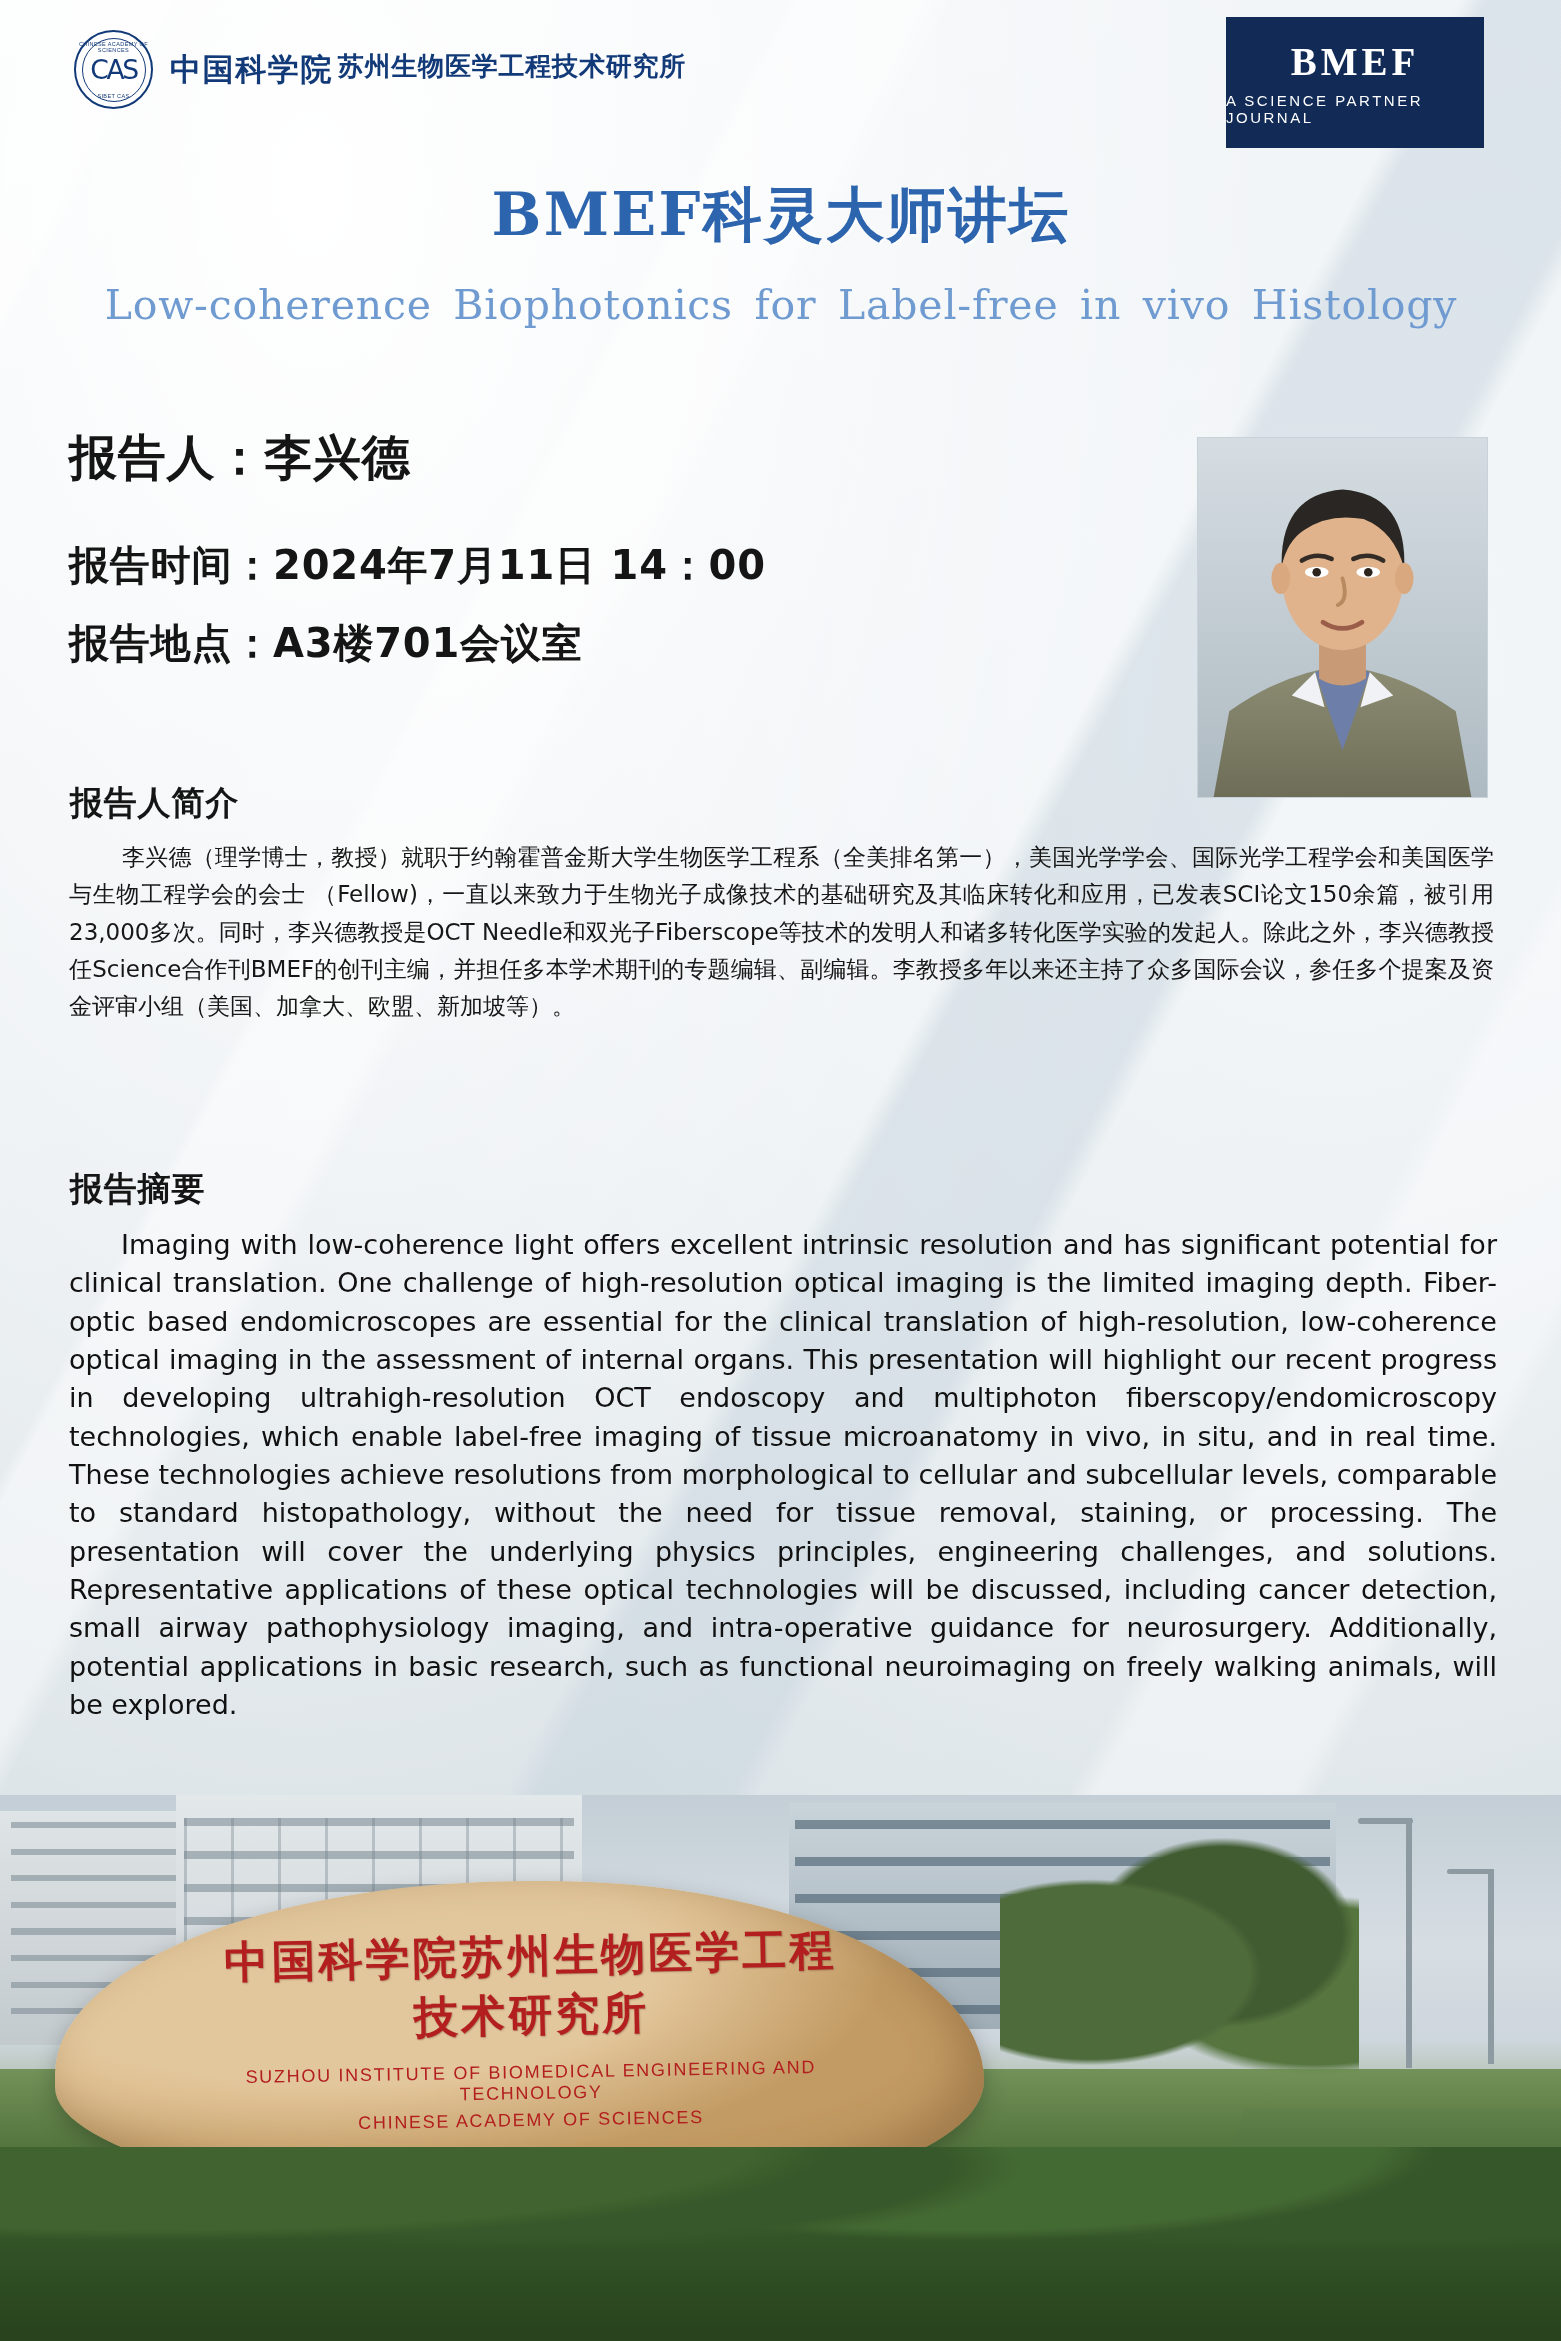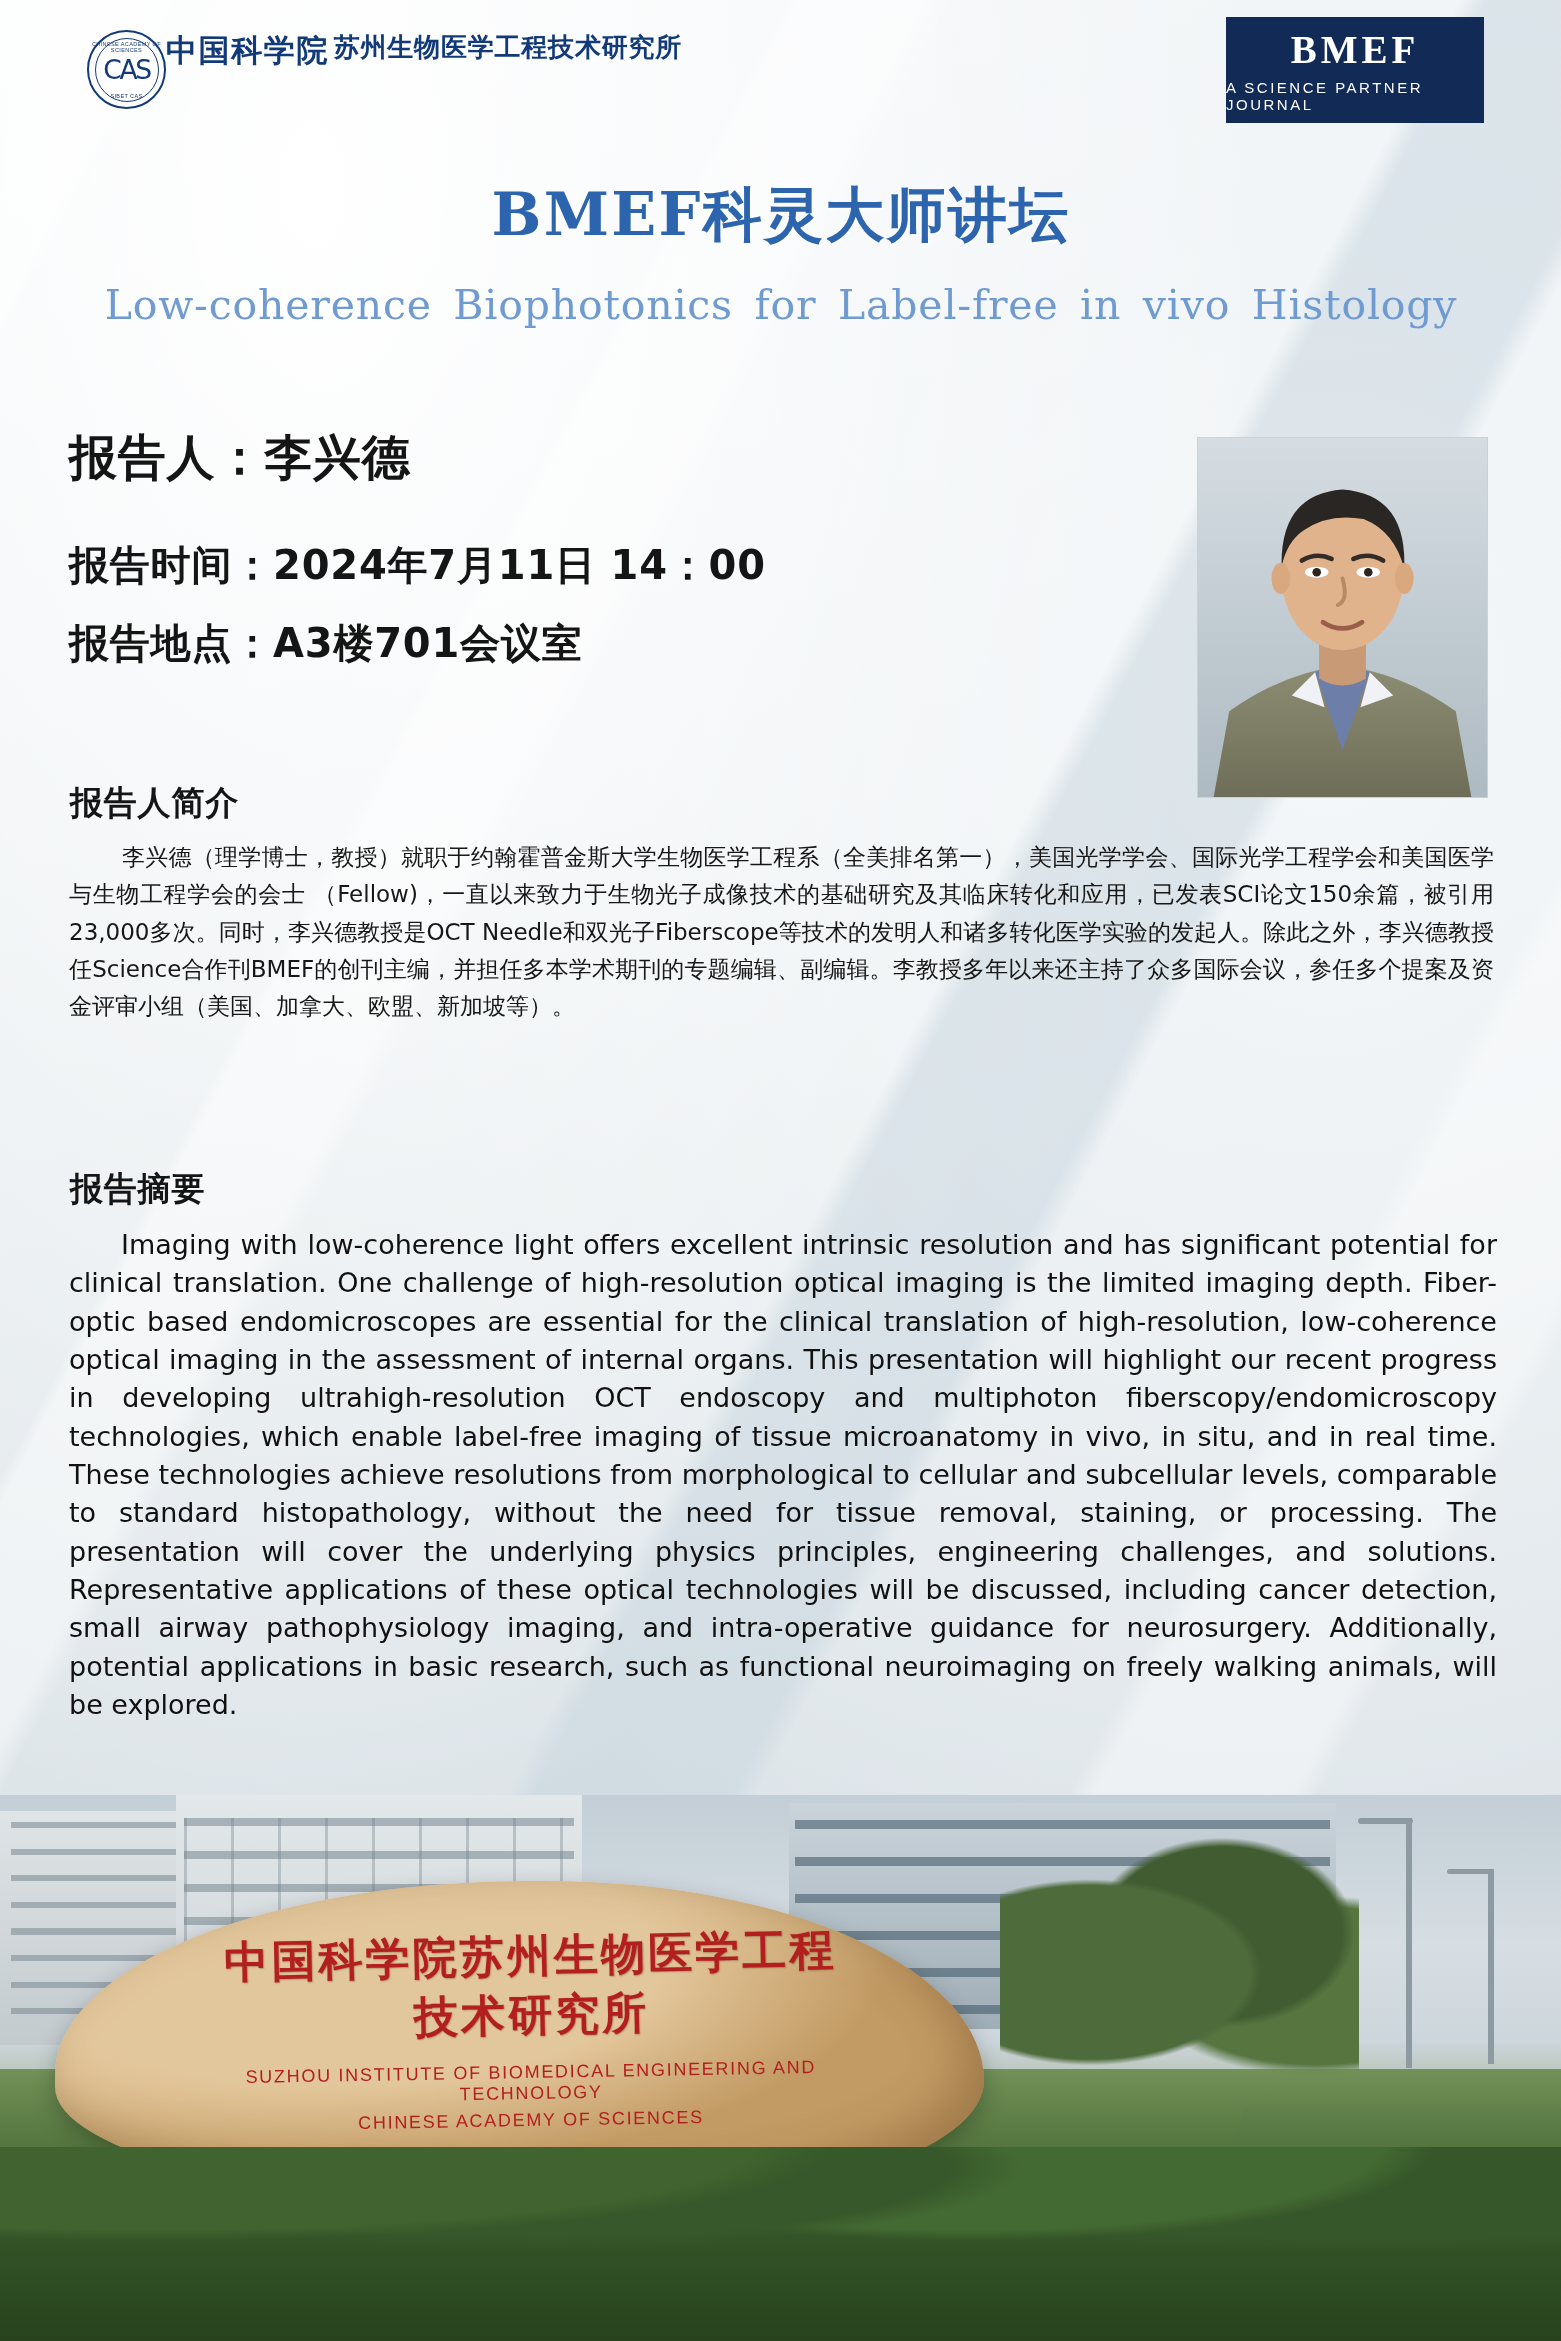--- a/index.html
+++ b/index.html
@@ -31,25 +31,25 @@
       linear-gradient(118deg, rgba(255,255,255,0.55) 0 6%, rgba(255,255,255,0) 6.5% 14%),
       linear-gradient(118deg, rgba(255,255,255,0) 0 28%, rgba(255,255,255,0.45) 28.5% 33%, rgba(255,255,255,0) 34%),
       linear-gradient(118deg, rgba(210,222,229,0) 0 52%, rgba(198,212,221,0.5) 53% 60%, rgba(198,212,221,0) 61%),
       linear-gradient(118deg, rgba(255,255,255,0) 0 72%, rgba(255,255,255,0.4) 73% 80%, rgba(255,255,255,0) 81%);
     pointer-events: none;
   }
 
   
   .cas-logo {
     position: absolute;
-    left: 87px;
+    left: 74px;
     top: 30px;
     display: flex;
-    align-items: flex-start;
-    gap: 0;
+    align-items: center;
+    gap: 17px;
   }
   .cas-seal {
     width: 75px;
     height: 75px;
     border-radius: 50%;
     border: 2.3px solid #123a78;
     position: relative;
     background: #fff;
     flex: none;
   }
@@ -102,21 +102,21 @@
     font-weight: bold;
     letter-spacing: 0.8px;
     font-family: "DejaVu Sans", sans-serif;
   }
 
   .bmef-badge {
     position: absolute;
     right: 78px;
     top: 17px;
     width: 258px;
-    height: 106px;
+    height: 131px;
     background: #112a56;
     display: flex;
     flex-direction: column;
     align-items: center;
     justify-content: center;
     gap: 7.8px;
   }
   .bmef-badge .bm-title {
     color: #ffffff;
     font-size: 39px;

